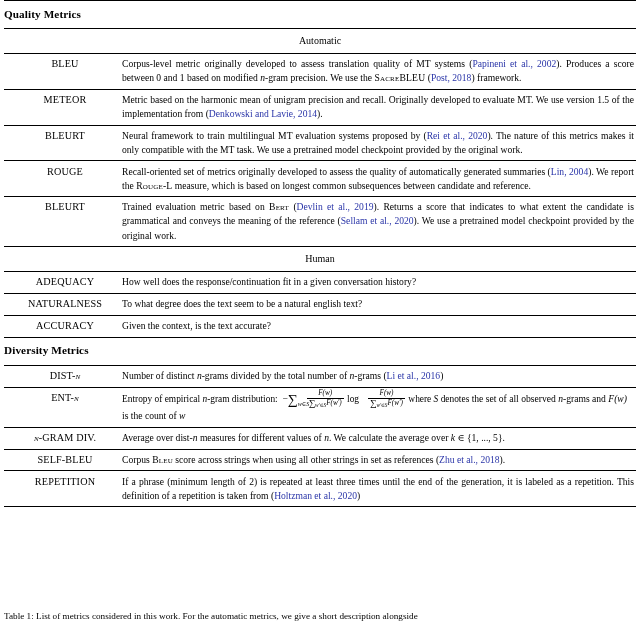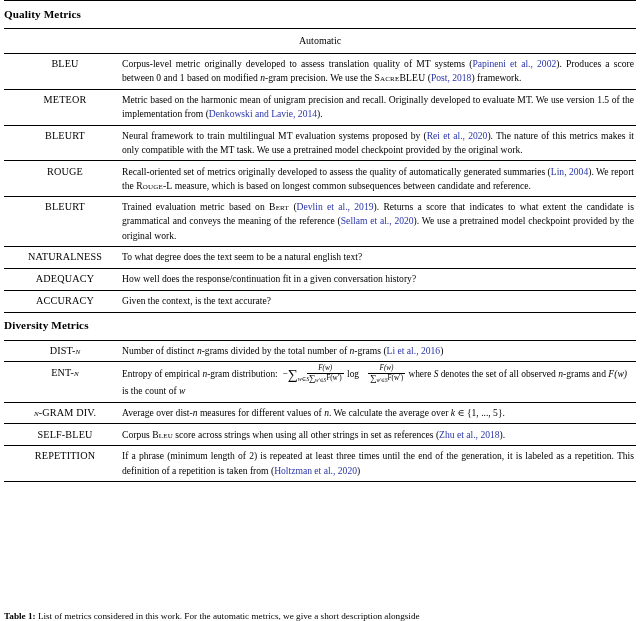--- a/index.html
+++ b/index.html
@@ -123,34 +123,34 @@
   .frac .den .sigma {
     font-size: 9px;
     font-style: normal;
     vertical-align: -1px;
   }
   .frac .den .ssub {
     font-size: 5.2px;
     font-style: italic;
     vertical-align: -2px;
   }
-  .frac .den .fw { }
+  .frac .den .fw { font-style: italic; }
 
   .caption {
     position: absolute;
     left: 4px;
     top: 610px;
     width: 632px;
     font-size: 9.2px;
     line-height: 1.4;
     text-align: justify;
     overflow: hidden;
     height: 11px;
   }
-  .caption .lbl { font-weight: bold; }
+  .caption .lbl { font-weight: normal; }
 </style>
 </head>
 <body>
 
 <div class="page">
 
   <table class="metrics">
     <colgroup>
         <col class="c-name">
         <col class="c-desc">
@@ -193,31 +193,34 @@
         </td>
       </tr>
 
       <tr class="drow rule-thin">
         <td class="name">BLEURT</td>
         <td class="desc">
           <span><span>Trained evaluation metric based on </span><span class="sc">Bert</span><span> (</span><span class="cite">Devlin et al., 2019</span><span>). Returns a score that indicates to what extent the candidate is grammatical and conveys the meaning of the reference (</span><span class="cite">Sellam et al., 2020</span><span>). We use a pretrained model checkpoint provided by the original work.</span></span>
         </td>
       </tr>
 
-
+      <tr class="sub-title rule-top">
+        <td colspan="2">Human</td>
+      </tr>
+
+      <tr class="drow nojust rule-thin">
+        <td class="name">ADEQUACY</td>
+        <td class="desc">
+          <span><span>How well does the response/continuation fit in a given conversation history?</span></span>
+        </td>
+      </tr>
       <tr class="drow nojust rule-thin">
         <td class="name">NATURALNESS</td>
         <td class="desc">
           <span><span>To what degree does the text seem to be a natural english text?</span></span>
-        </td>
-      </tr>
-      <tr class="drow nojust rule-thin">
-        <td class="name">ADEQUACY</td>
-        <td class="desc">
-          <span><span>How well does the response/continuation fit in a given conversation history?</span></span>
         </td>
       </tr>
       <tr class="drow nojust rule-thin">
         <td class="name">ACCURACY</td>
         <td class="desc">
           <span><span>Given the context, is the text accurate?</span></span>
         </td>
       </tr>
 
       <tr class="sec-title rule-top">

